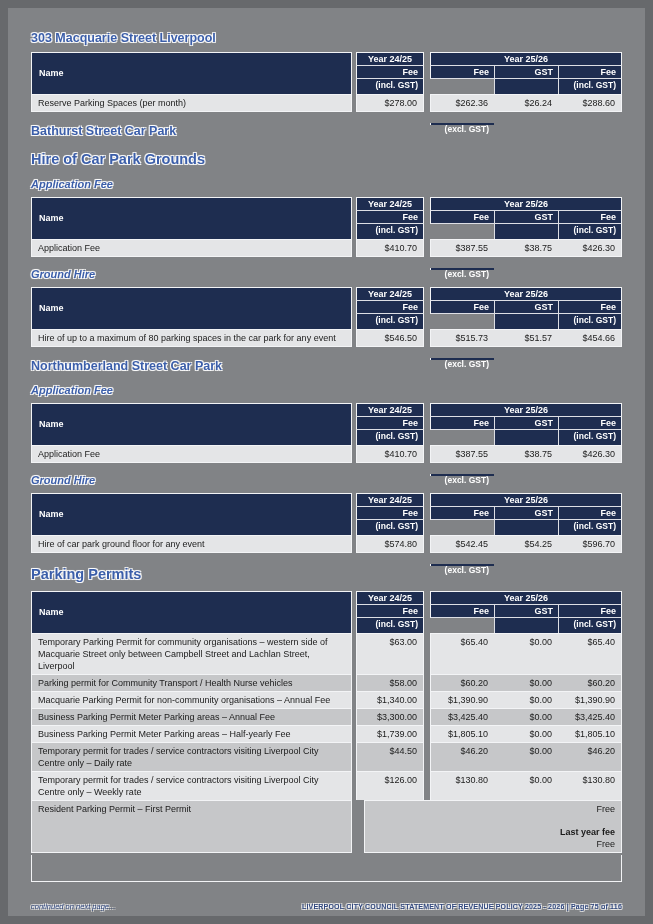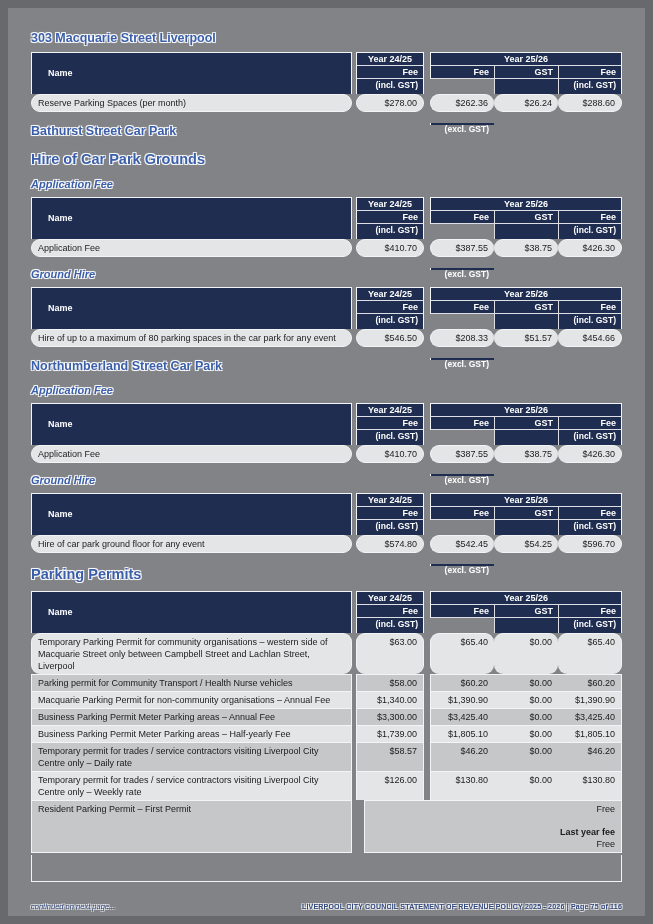--- a/index.html
+++ b/index.html
@@ -55,21 +55,21 @@
     color:#fff;
     font-size:9px;
     font-weight:bold;
     padding:1px 5px;
     line-height:11px;
     white-space:nowrap;
   }
   .note{font-size:8.5px;}
   .rtxt{text-align:right;}
   .ct{text-align:center;}
-  .nameH{grid-area:1/1/4/2;display:flex;align-items:center;padding-left:16px;}
+  .nameH{grid-area:1/1/4/2;display:flex;align-items:center;padding-left:7px;}
   .y25t{grid-area:1/3/2/4;}
   .y25f{grid-area:2/3/3/4;}
   .y25n{grid-area:3/3/4/4;}
   .y26t{grid-area:1/5/2/8;}
   .y26f1{grid-area:2/5/3/6;}
   .y26g{grid-area:2/6/3/7;}
   .y26f2{grid-area:2/7/3/8;}
   .y26n1{grid-area:3/5/4/6;margin-top:44px;}
   .y26gn{grid-area:3/6/4/7;}
   .y26n2{grid-area:3/7/4/8;}
@@ -92,21 +92,21 @@
   }
   .dk{background:var(--row-dk);}
   .num{text-align:right;white-space:nowrap;}
   .nt{border-top:none;}
   .cn{grid-column:1;}
   .cv1{grid-column:3;}
   .cv2{grid-column:5;}
   .cv3{grid-column:6;}
   .cv4{grid-column:7;}
   .cspan{grid-column:3/8;margin-left:8px;}
-  .dr1{grid-row:4;border-radius:9px;} .dr2{grid-row:5;} .dr3{grid-row:6;} .dr4{grid-row:7;}
+  .dr1{grid-row:4;} .dr2{grid-row:5;} .dr3{grid-row:6;} .dr4{grid-row:7;}
   .dr5{grid-row:8;} .dr6{grid-row:9;} .dr7{grid-row:10;} .dr8{grid-row:11;} .dr9{grid-row:12;}
   .lastyear-label{font-weight:bold;}
   .lastyear-cell{padding-top:9px;}
   
   .cont-box{
     width:591px;
     height:27px;
     border:1.5px solid var(--w);
     border-top:none;
   }
@@ -187,21 +187,21 @@
     <div class="cell rtxt note bl br y25n">(incl. GST)</div>
     <div class="cell ct bl br bt ihb y26t">Year 25/26</div>
     <div class="cell rtxt bl ihb y26f1">Fee</div>
     <div class="cell rtxt vl ihb y26g">GST</div>
     <div class="cell rtxt vl br ihb y26f2">Fee</div>
     <div class="cell rtxt note bl y26n1">(excl. GST)</div>
     <div class="cell vl y26gn"></div>
     <div class="cell rtxt note vl br y26n2">(incl. GST)</div>
     <div class="d cn dr1 bl br bb">Hire of up to a maximum of 80 parking spaces in the car park for any event</div>
     <div class="d num cv1 dr1 bl br bb">$546.50</div>
-    <div class="d num cv2 dr1 bl bb">$208.33</div>
+    <div class="d num cv2 dr1 bl bb">$515.73</div>
     <div class="d num cv3 dr1 bb">$51.57</div>
     <div class="d num cv4 dr1 br bb">$454.66</div>
   </div>
 
   <div class="hd h-sub1">Northumberland Street Car Park</div>
   <div class="hd h-sub2">Application Fee</div>
 
   <div class="fee-table">
     <div class="cell nameH bl br bt">Name</div>
     <div class="cell ct bl br bt ihb y25t">Year 24/25</div>
@@ -281,21 +281,21 @@
     <div class="d dk num cv3 dr4">$0.00</div>
     <div class="d dk num cv4 dr4 br">$3,425.40</div>
 
     <div class="d cn dr5 bl br">Business Parking Permit Meter Parking areas – Half-yearly Fee</div>
     <div class="d num cv1 dr5 bl br">$1,739.00</div>
     <div class="d num cv2 dr5 bl">$1,805.10</div>
     <div class="d num cv3 dr5">$0.00</div>
     <div class="d num cv4 dr5 br">$1,805.10</div>
 
     <div class="d dk cn dr6 bl br">Temporary permit for trades / service contractors visiting Liverpool City Centre only – Daily rate</div>
-    <div class="d dk num cv1 dr6 bl br">$58.57</div>
+    <div class="d dk num cv1 dr6 bl br">$44.50</div>
     <div class="d dk num cv2 dr6 bl">$46.20</div>
     <div class="d dk num cv3 dr6">$0.00</div>
     <div class="d dk num cv4 dr6 br">$46.20</div>
 
     <div class="d cn dr7 bl br">Temporary permit for trades / service contractors visiting Liverpool City Centre only – Weekly rate</div>
     <div class="d num cv1 dr7 bl br">$126.00</div>
     <div class="d num cv2 dr7 bl">$130.80</div>
     <div class="d num cv3 dr7">$0.00</div>
     <div class="d num cv4 dr7 br">$130.80</div>
 

